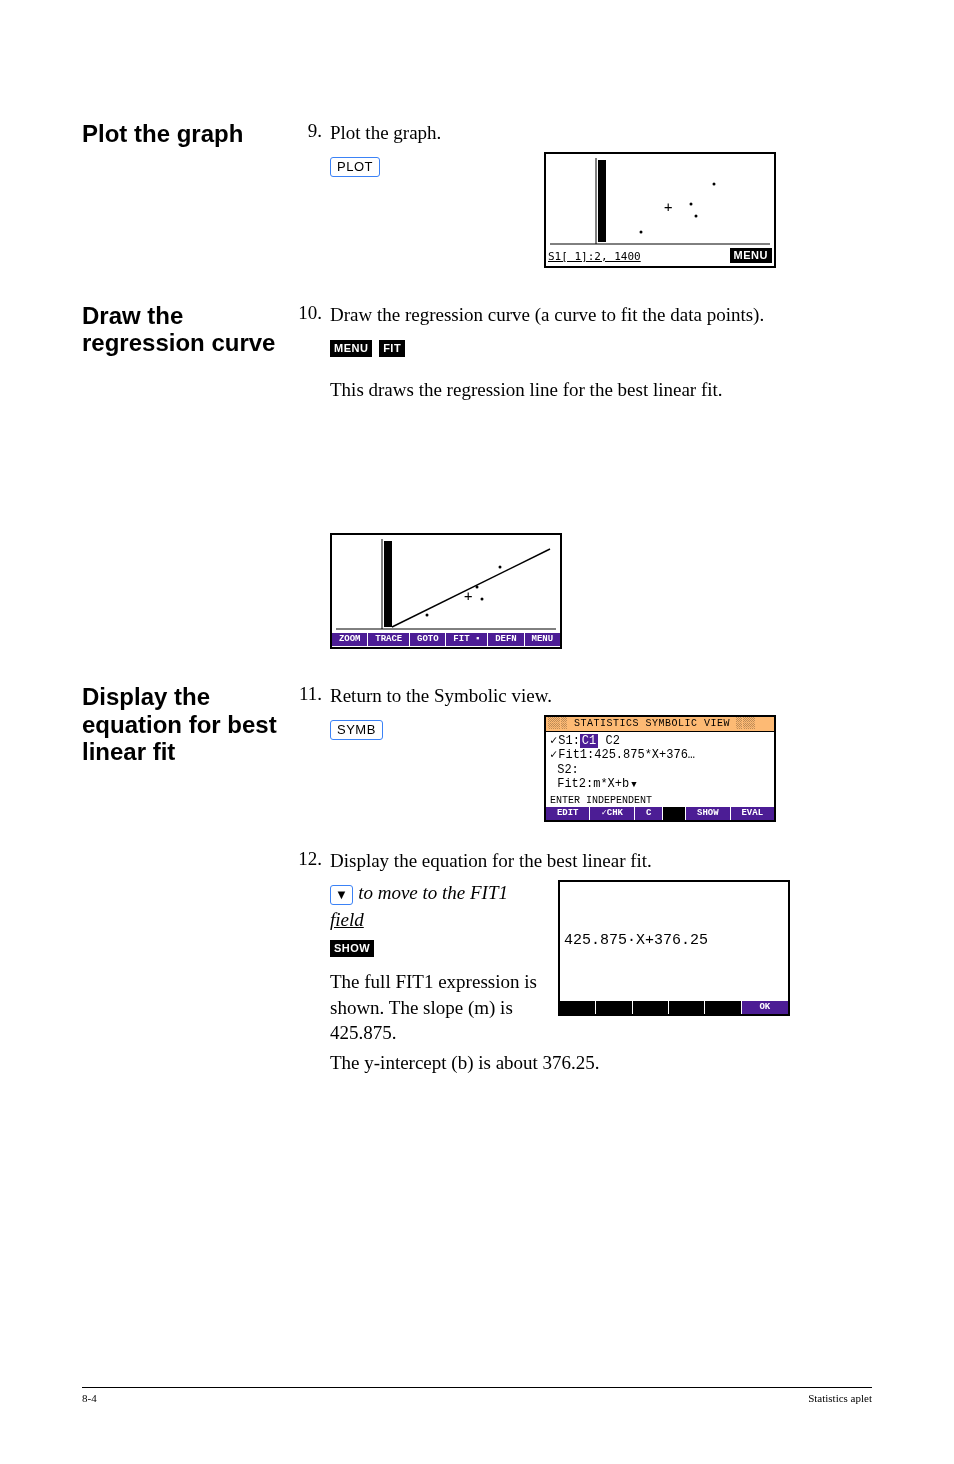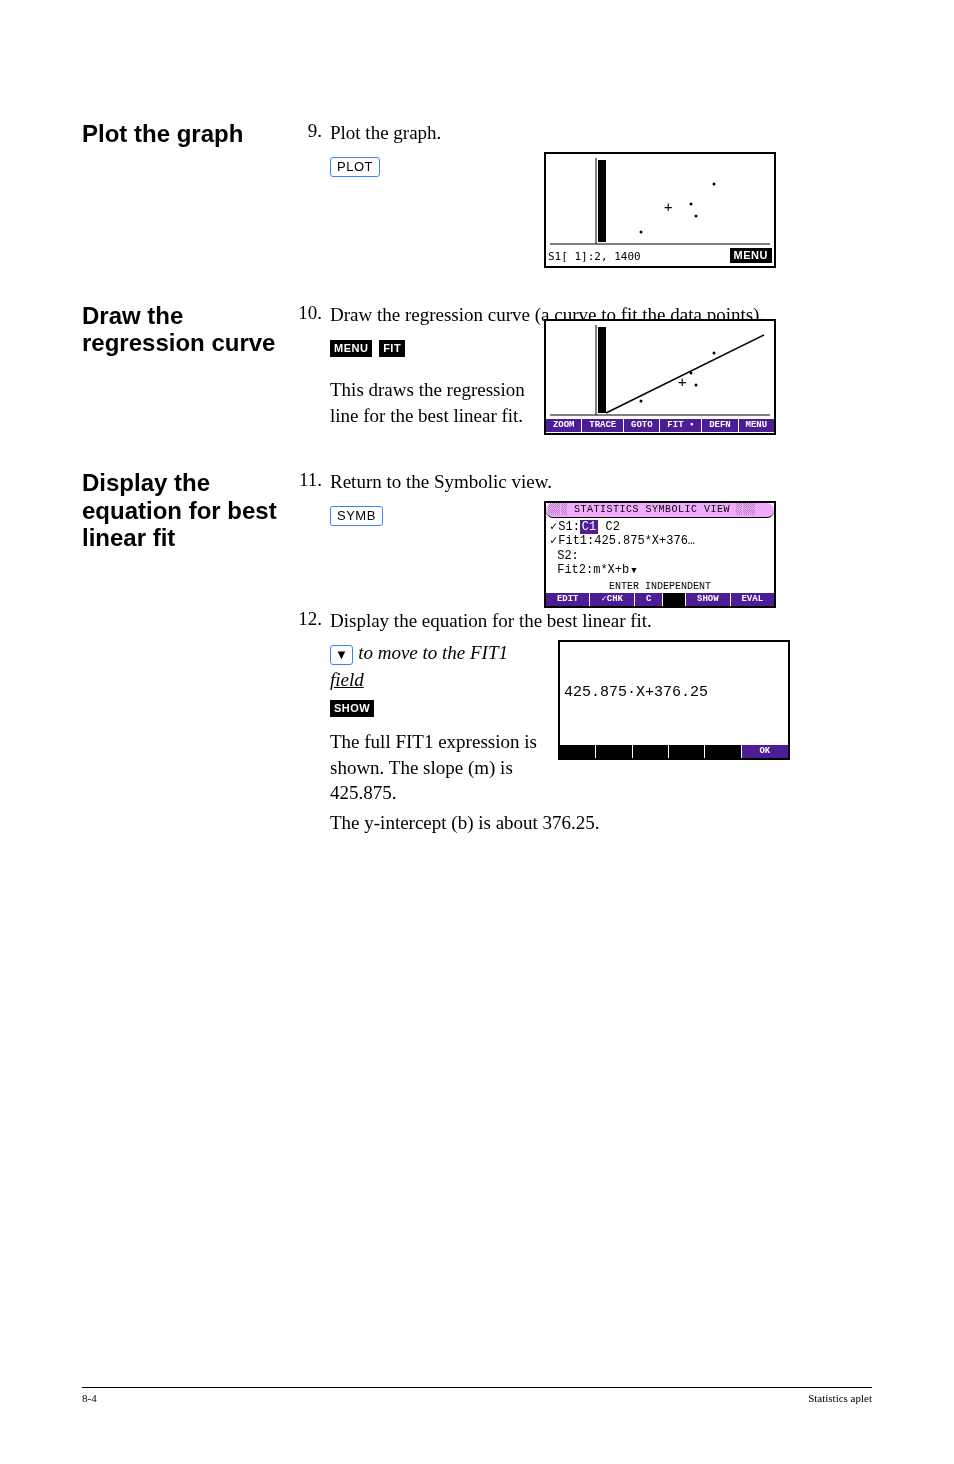--- a/index.html
+++ b/index.html
@@ -126,26 +126,25 @@
     right: 82px;
     border-top: 1px solid #000;
     padding-top: 4px;
     font-size: 11px;
     display: flex;
     justify-content: space-between;
   }
   .checkmark::before { content:"\2713"; margin-right:1px; }
   .downarrow::after { content:"\25BC"; font-size:9px; margin-left:2px; }
   .titlebar {
-    background:#f0abfc;
+    background:#fdba74;
     font-size:10px;
     letter-spacing:0.5px;
     padding:1px 2px;
     border-bottom:1px solid #000;
-    border-radius:7px;
   }
   .hl { background:#4c1d95; color:#fff; padding:0 2px; }
 </style>
 </head>
 <body>
 
 <div class="page">
 
   <div class="row">
     <div class="left-col">
@@ -165,21 +164,21 @@
                 <line x1="50" y1="4" x2="50" y2="90" stroke="#000" stroke-width="1"></line>
                 <line x1="4" y1="90" x2="224" y2="90" stroke="#000" stroke-width="1"></line>
                 <rect x="52" y="6" width="8" height="82" fill="#000"></rect>
                 <circle cx="95" cy="78" r="1.5" fill="#000"></circle>
                 <text x="118" y="58" font-size="14" font-family="monospace">+</text>
                 <circle cx="145" cy="50" r="1.5" fill="#000"></circle>
                 <circle cx="168" cy="30" r="1.5" fill="#000"></circle>
                 <circle cx="150" cy="62" r="1.5" fill="#000"></circle>
               </svg>
               <div style="display:flex;justify-content:space-between;align-items:flex-end;padding:0 2px 2px 2px;">
-                <span style="font-size:11px;font-family:monospace;">S1[ 1]:2, 1400</span>
+                <span style="font-size:11px;font-family:monospace;text-decoration:underline;">S1[ 1]:2, 1400</span>
                 <span class="softlabel" style="margin:0;">MENU</span>
               </div>
             </div>
           </div>
         </div>
       </div>
     </div>
   </div>
 
   <div class="row">
@@ -188,21 +187,21 @@
     </div>
     <div class="right-col">
       <div class="step">
         <div class="step-num">10.</div>
         <div class="step-body">
           <span>Draw the regression curve (a curve to fit the data points).</span>
           <div style="margin-top:6px;">
             <span class="softlabel">MENU</span>
             <span class="softlabel">FIT</span>
           </div>
-          <div class="two-col" style="margin-top:18px;">
+          <div class="two-col" style="margin-top:18px;flex-direction:column;">
             <div class="narr" style="flex:0 0 200px;">
               <span>This draws the regression line for the best linear fit.</span>
             </div>
             <div class="screen" style="height:116px;margin-top:-58px;">
               <svg width="228" height="98">
                 <line x1="50" y1="4" x2="50" y2="94" stroke="#000" stroke-width="1"></line>
                 <line x1="4" y1="94" x2="224" y2="94" stroke="#000" stroke-width="1"></line>
                 <rect x="52" y="6" width="8" height="86" fill="#000"></rect>
                 <circle cx="95" cy="80" r="1.5" fill="#000"></circle>
                 <circle cx="145" cy="52" r="1.5" fill="#000"></circle>
@@ -240,54 +239,54 @@
             <div class="narr" style="flex:0 0 200px;">
               <span class="key">SYMB</span>
             </div>
             <div class="screen">
               <div class="titlebar">░░░ <span>STATISTICS SYMBOLIC VIEW</span> ░░░</div>
               <div class="screen-inner">
                 <div class="checkmark"><span>S1:</span><span class="hl">C1</span><span>   C2</span></div>
                 <div class="checkmark">Fit1:425.875*X+376…</div>
                 <div>&nbsp;<span>S2:</span></div>
                 <div class="downarrow">&nbsp;<span>Fit2:m*X+b</span></div>
-                <div style="font-size:10px;margin-top:4px;text-align:center;">ENTER INDEPENDENT</div>
+                <div style="font-size:10px;margin-top:4px;">ENTER INDEPENDENT</div>
               </div>
               <div class="bottombar">
                 <span>EDIT</span>
                 <span>✓CHK</span>
                 <span>C</span>
                 <span class="blank"> </span>
                 <span>SHOW</span>
                 <span>EVAL</span>
               </div>
             </div>
           </div>
         </div>
       </div>
 
-      <div class="step" style="">
+      <div class="step" style="margin-top:26px;">
         <div class="step-num">12.</div>
         <div class="step-body">
           <span>Display the equation for the best linear fit.</span>
           <div class="two-col">
             <div class="narr" style="flex:0 0 214px;">
               <div>
                 <span class="key" style="padding:0 4px;">▼</span>
                 <span class="italic">
                   <span>to move to the </span><span class="mono">FIT1</span>
                 </span>
               </div>
               <div class="italic"><span style="text-decoration:underline;">field</span></div>
               <div><span class="softlabel">SHOW</span></div>
               <div style="margin-top:10px;">
                 <span>The full </span><span class="mono">FIT1</span><span> expression is shown. The slope (m) is 425.875.</span>
               </div>
             </div>
-            <div class="screen" style="height:120px;display:flex;flex-direction:column;">
+            <div class="screen" style="height:136px;display:flex;flex-direction:column;">
               <div style="flex:1;display:flex;align-items:center;padding-left:4px;font-size:15px;">425.875·X+376.25</div>
               <div class="bottombar">
                 <span class="blank"> </span>
                 <span class="blank"> </span>
                 <span class="blank"> </span>
                 <span class="blank"> </span>
                 <span class="blank"> </span>
                 <span>OK</span>
               </div>
             </div>

